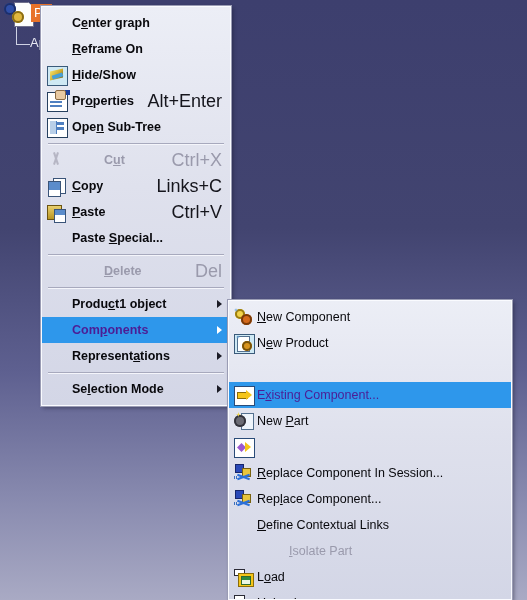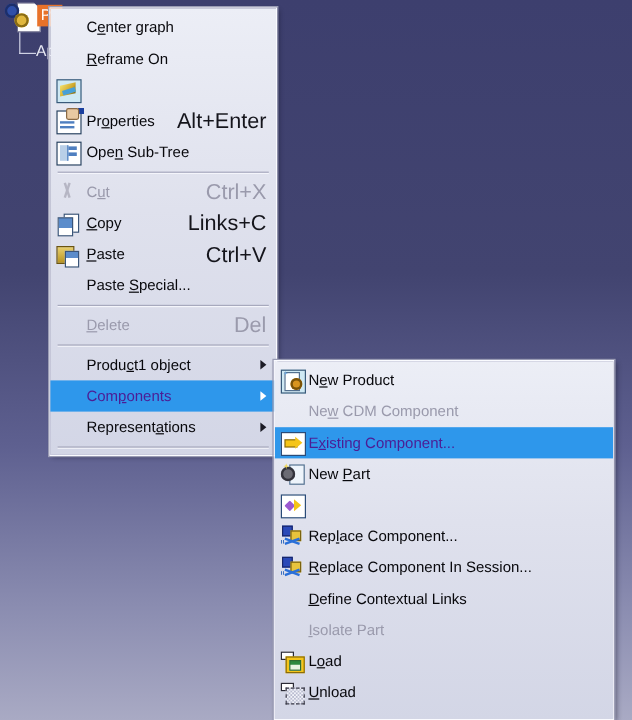--- a/index.html
+++ b/index.html
@@ -35,38 +35,38 @@
     padding:3px 0;
     font-size:12.5px;
     color:#08080c;
   }
 
   .mi{
     position:relative;display:flex;align-items:center;height:26px;
     padding:0 8px 0 0;white-space:nowrap;cursor:default;
   }
   .mi.sel{background:#2e97eb;color:#4c1d95;}
-  .mi.dis{color:#9a9aac;}
+  .mi.dis{color:#9a9aac;gap:32px;}
   .mi .ico{width:26px;min-width:26px;height:24px;position:relative;margin-left:2px;}
   .mi .lbl{flex:1;font-size:12.5px;line-height:14px;}
   .mi .acc{font-size:18px;color:#15151c;}
   .mi.dis .acc{color:#9a9aac;}
   .mi .arrow{
     width:0;height:0;border-left:5px solid #1b1b25;
     border-top:4px solid transparent;border-bottom:4px solid transparent;
     margin-left:10px;
   }
   .mi.sel .arrow{border-left-color:#ffffff;}
   u{text-decoration:underline;}
   .sep{height:1px;background:#a7a9bd;margin:3px 6px 3px 6px;box-shadow:0 1px 0 #f4f5fb;}
 
   
   #ctxmenu{left:41px;top:6px;width:188px;}
   #ctxmenu .mi{padding-left:0;}
-  #ctxmenu .mi .lbl{padding-left:2px;}
+  #ctxmenu .mi .lbl{padding-left:2px;font-weight:bold;}
 
   
   #submenu{left:228px;top:300px;width:284px;height:300px;box-sizing:border-box;}
 
   
   .ic{position:absolute;left:3px;top:3px;width:19px;height:18px;}
 
   
   .ic-hideshow{background:#cfe9f4;border:1px solid #3a5a7a;}
   .ic-hideshow:before{content:"";position:absolute;left:2px;top:3px;width:13px;height:9px;
@@ -200,20 +200,21 @@
       <span class="lbl">C<u>e</u>nter graph</span>
     </div>
     <div class="mi">
       <span class="ico"></span>
       <span class="lbl"><u>R</u>eframe On</span>
     </div>
     <div class="mi">
       <span class="ico">
         <span class="ic ic-hideshow"></span>
       </span>
+      <span class="lbl"><u>H</u>ide/Show</span>
     </div>
     <div class="mi">
       <span class="ico">
         <span class="ic ic-prop">
           <span class="dot"></span>
         </span>
       </span>
       <span class="lbl">Pr<u>o</u>perties</span>
       <span class="acc">Alt+Enter</span>
     </div>
@@ -265,36 +266,50 @@
       <span class="ico"></span>
       <span class="lbl">Com<u>p</u>onents</span>
       <span class="arrow"></span>
     </div>
     <div class="mi">
       <span class="ico"></span>
       <span class="lbl">Represent<u>a</u>tions</span>
       <span class="arrow"></span>
     </div>
     <div class="sep"></div>
+    <div class="mi">
+      <span class="ico"></span>
+      <span class="lbl">Se<u>l</u>ection Mode</span>
+      <span class="arrow"></span>
+    </div>
   </div>
 
 <div class="menu clip-bottom" id="submenu">
+    <div class="mi">
+      <span class="ico">
+        <span class="ic ic-newcomp">
+          <span class="g1 ic-gear"></span>
+          <span class="g2 ic-gear"></span>
+          <span class="sp"></span>
+        </span>
+      </span>
+      <span class="lbl"><u>N</u>ew Component</span>
+    </div>
     <div class="mi">
       <span class="ico">
         <span class="ic ic-newprod">
           <span class="pg"></span>
           <span class="g2"></span>
           <span class="sp"></span>
         </span>
       </span>
       <span class="lbl">N<u>e</u>w Product</span>
     </div>
     <div class="mi dis">
       <span class="ico"></span>
-      <span class="lbl">Ne<u>w</u> CDM Component</span>
     </div>
     <div class="mi sel">
       <span class="ico">
         <span class="ic ic-exist">
           <span class="ar"></span>
           <span class="arh"></span>
         </span>
       </span>
       <span class="lbl">E<u>x</u>isting Component...</span>
     </div>
@@ -319,33 +334,33 @@
     <div class="mi">
       <span class="ico">
         <span class="ic ic-repl">
           <span class="b1"></span>
           <span class="b2"></span>
           <span class="x1"></span>
           <span class="x2"></span>
           <span class="dots"></span>
         </span>
       </span>
-      <span class="lbl">Rep<u>l</u>ace Component...</span>
+      <span class="lbl"><u>R</u>eplace Component In Session...</span>
     </div>
     <div class="mi">
       <span class="ico">
         <span class="ic ic-repl">
           <span class="b1"></span>
           <span class="b2"></span>
           <span class="x1"></span>
           <span class="x2"></span>
           <span class="dots"></span>
         </span>
       </span>
-      <span class="lbl"><u>R</u>eplace Component In Session...</span>
+      <span class="lbl">Rep<u>l</u>ace Component...</span>
     </div>
     <div class="mi">
       <span class="ico"></span>
       <span class="lbl"><u>D</u>efine Contextual Links</span>
     </div>
     <div class="mi dis">
       <span class="ico"></span>
       <span class="lbl"><u>I</u>solate Part</span>
     </div>
     <div class="mi">

